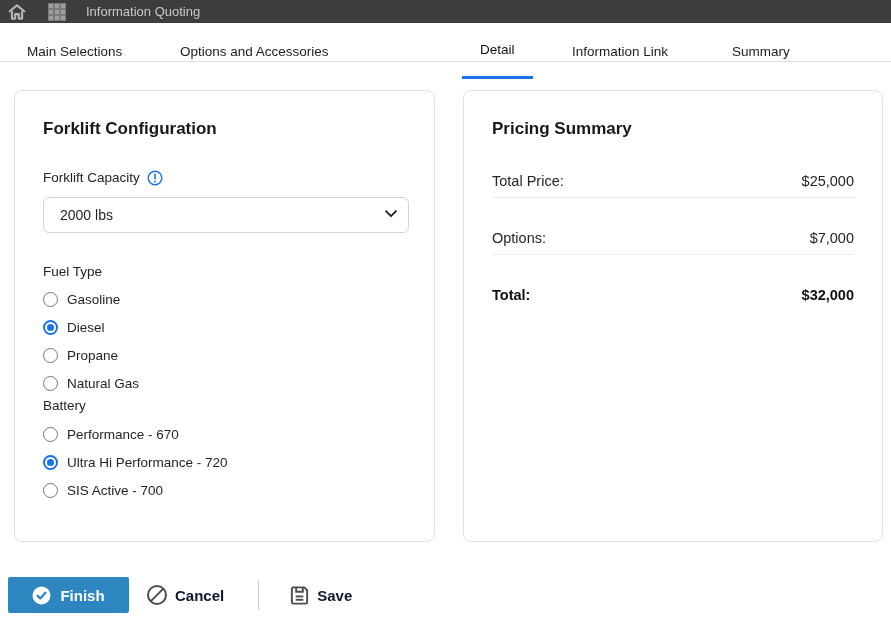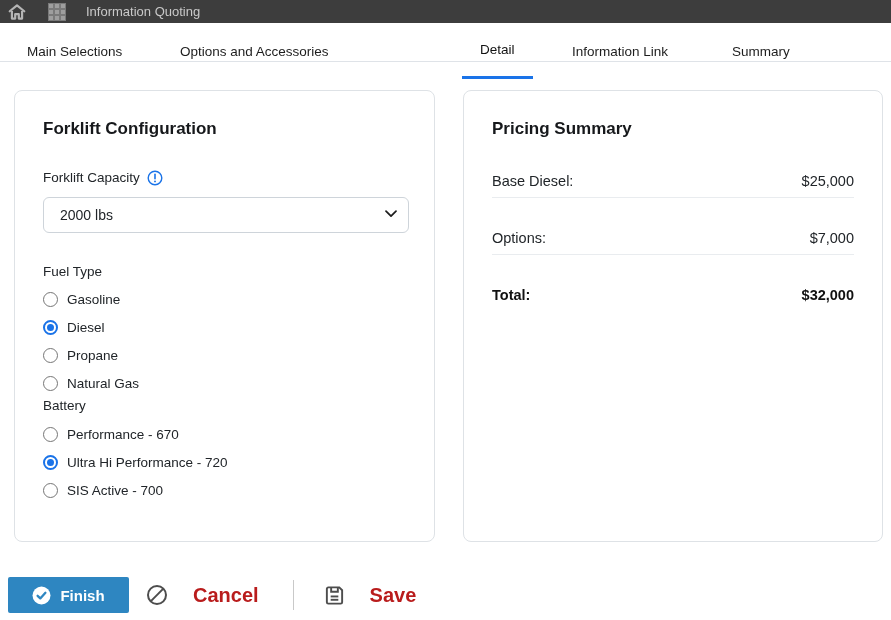--- a/index.html
+++ b/index.html
@@ -63,22 +63,22 @@
   .prow.total { border-bottom:none; }
   .prow .plabel, .prow .pvalue { font-size:14.5px; color:#212529; line-height:20px; }
   .prow.total .plabel, .prow.total .pvalue { font-weight:700; color:#111; }
 
   
   .footer { position:absolute; top:577px; left:8px; display:flex; align-items:center; }
   .finish-btn { width:121px; height:36px; background:#2e86c1; border:none;
     border-radius:2px; color:#fff; font-size:15px; font-weight:700;
     display:flex; align-items:center; justify-content:center; gap:9px; cursor:pointer;
     font-family:"Liberation Sans",sans-serif; }
-  .ghost-btn { display:flex; align-items:center; gap:25px; background:none; border:none;
-    color:#b91c1c; font-size:20px; font-weight:700; cursor:pointer;
+  .ghost-btn { display:flex; align-items:center; gap:7px; background:none; border:none;
+    color:#0f172a; font-size:15px; font-weight:700; cursor:pointer;
     font-family:"Liberation Sans",sans-serif; }
   .cancel-btn { margin-left:17px; }
   .v-divider { width:1px; height:30px; background:#c9c9c9; margin-left:34px; }
   .save-btn { margin-left:30px; }
   .icon { display:inline-flex; }
 </style>
 </head>
 <body>
 
 <div class="page">
@@ -183,21 +183,21 @@
         <span class="radio"></span>
         <span class="radio-label">SIS Active - 700</span>
       </label>
     </div>
   </div>
 
   <div class="card card-pricing">
     <div class="card-title">Pricing Summary</div>
 
     <div class="prow">
-      <span class="plabel">Base Diesel:</span>
+      <span class="plabel">Total Price:</span>
       <span class="pvalue">$25,000</span>
     </div>
     <div class="prow">
       <span class="plabel">Options:</span>
       <span class="pvalue">$7,000</span>
     </div>
     <div class="prow total">
       <span class="plabel">Total:</span>
       <span class="pvalue">$32,000</span>
     </div>

